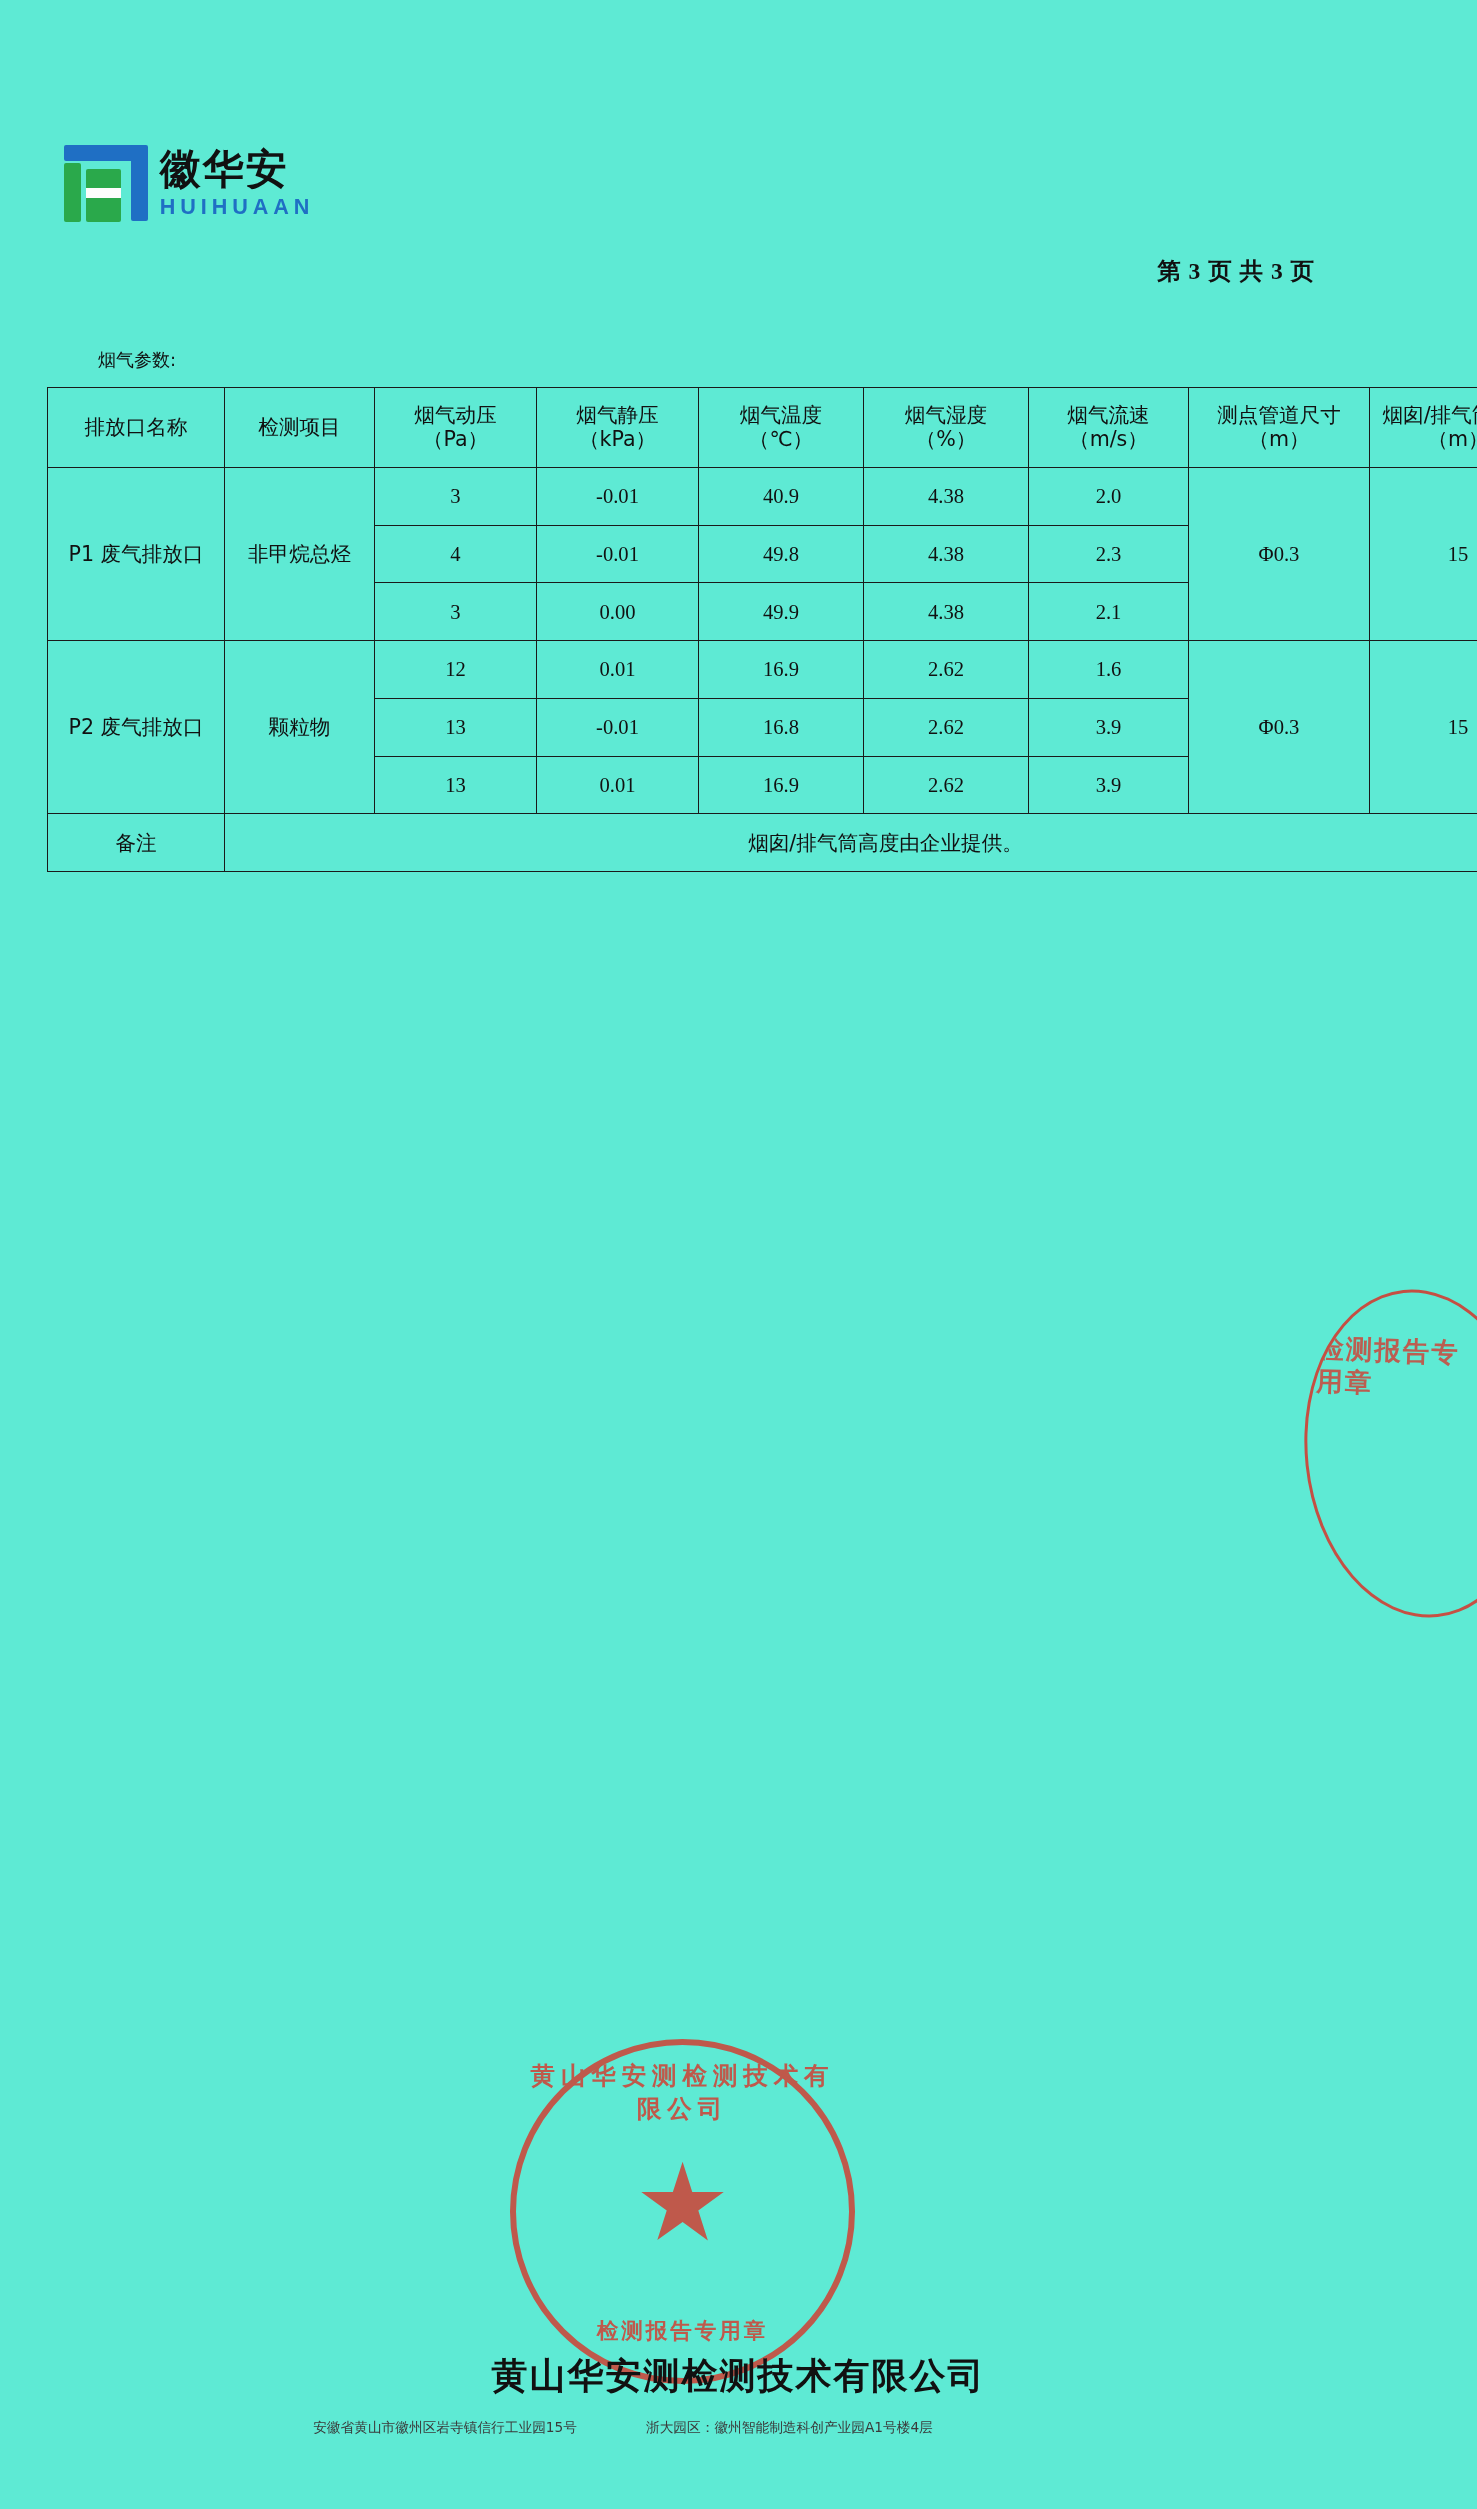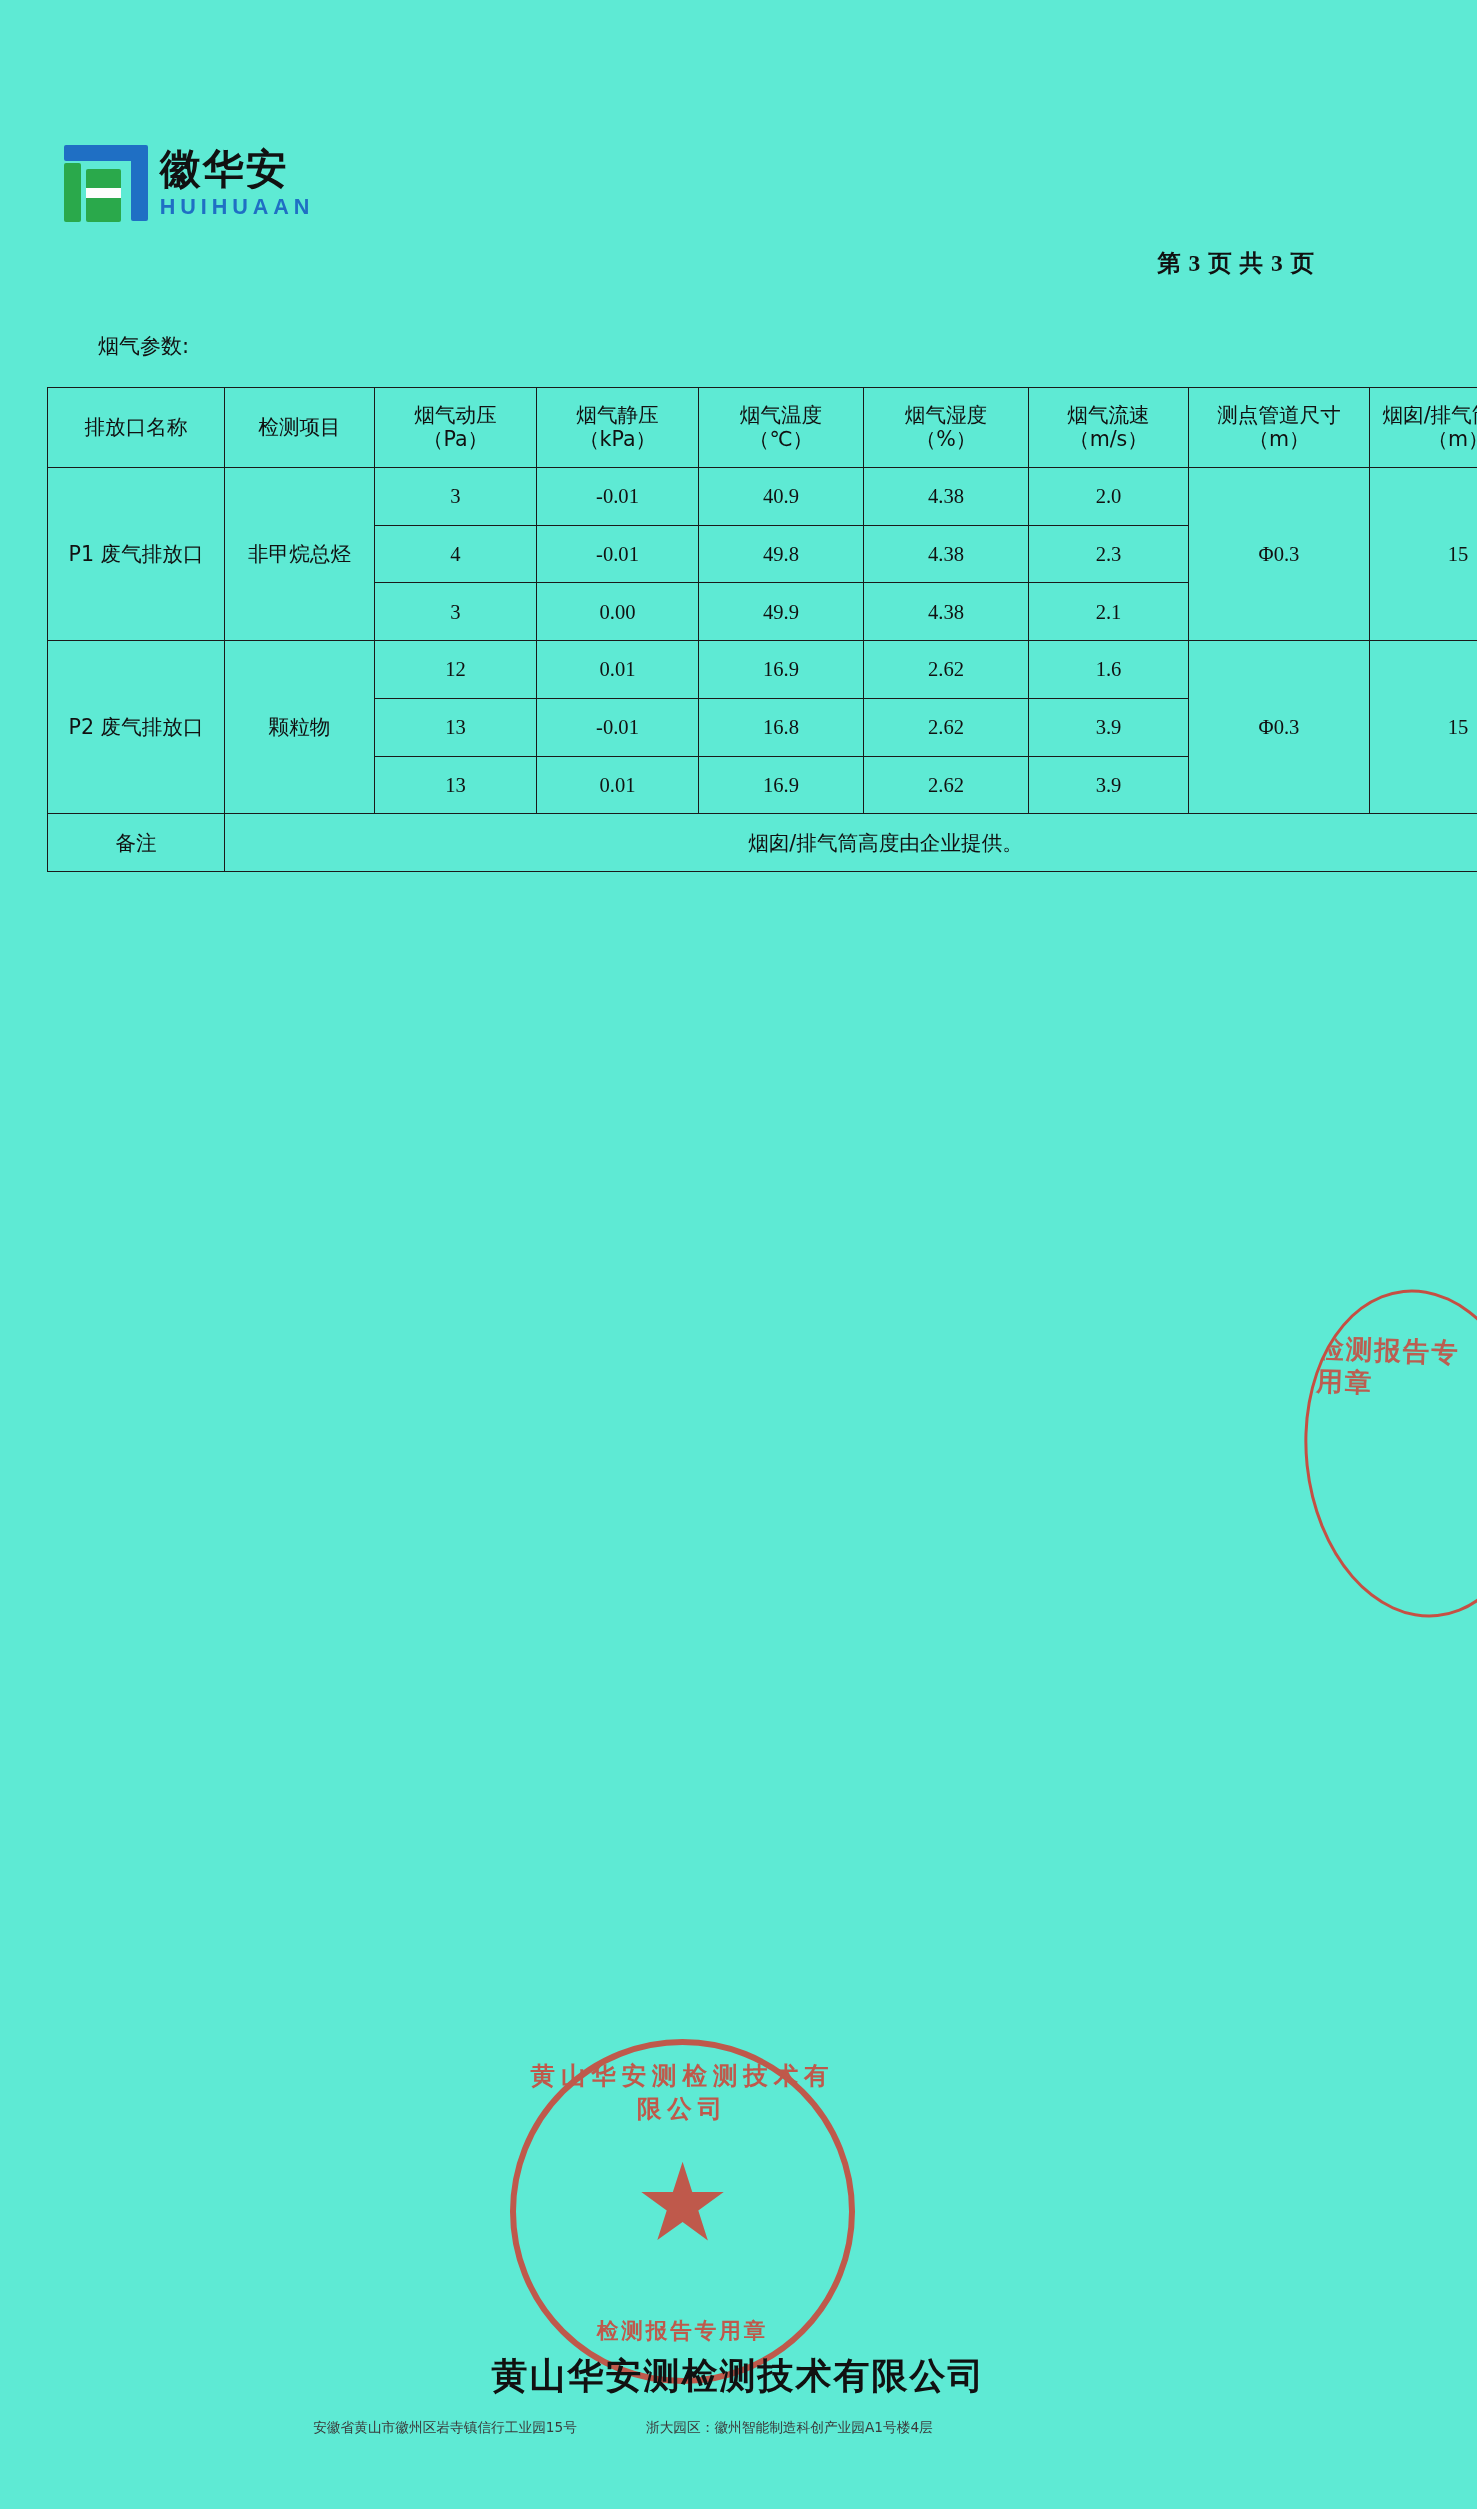--- a/index.html
+++ b/index.html
@@ -83,33 +83,33 @@
     font-family: "Liberation Sans", sans-serif;
     font-weight: bold;
     font-size: 21.6px;
     color: #1f6fc4;
     letter-spacing: 4.9px;
     margin-top: 6px;
   }
   .page-number {
     position: absolute;
     right: 162px;
-    top: 247px;
+    top: 255px;
     font-family: "Liberation Serif", serif;
     font-weight: bold;
     font-size: 23.5px;
     color: #111;
     letter-spacing: 1px;
   }
   
   .table-caption {
     position: absolute;
     left: 98px;
-    top: 332px;
-    font-size: 21px;
+    top: 348px;
+    font-size: 18px;
     color: #111;
     font-family: "DejaVu Sans", sans-serif;
   }
   
   .data-table {
     position: absolute;
     left: 47px;
     top: 387px;
     width: 1384px;
     border-collapse: collapse;

